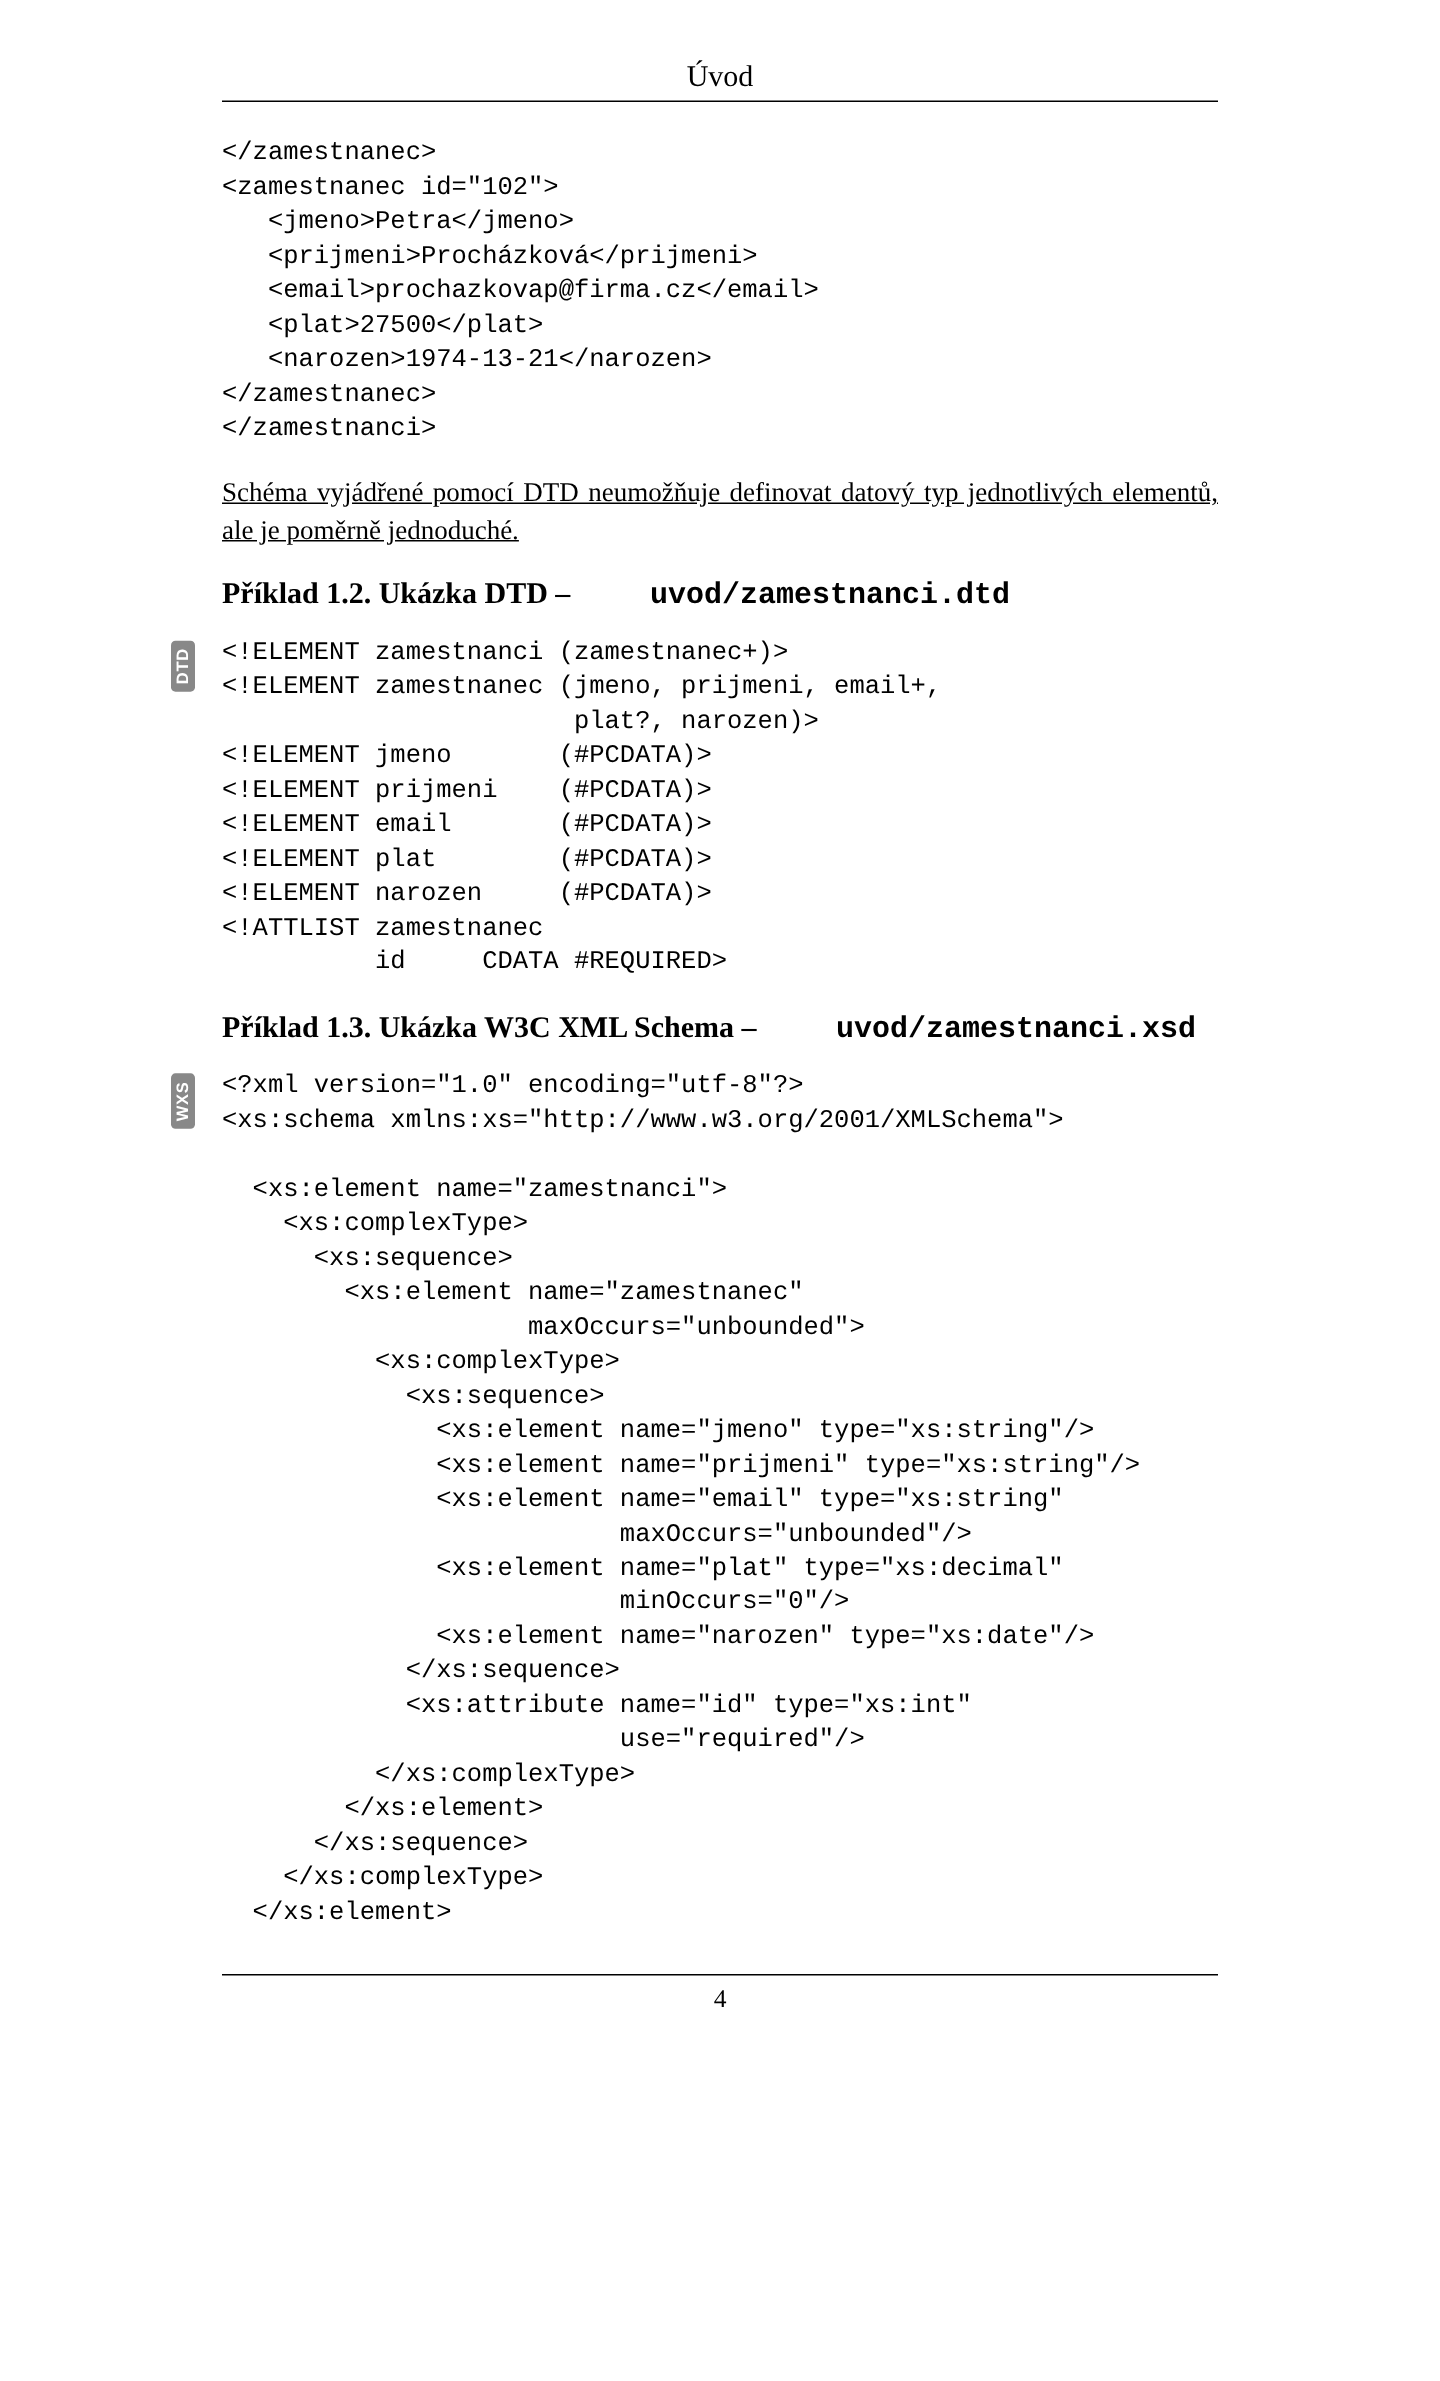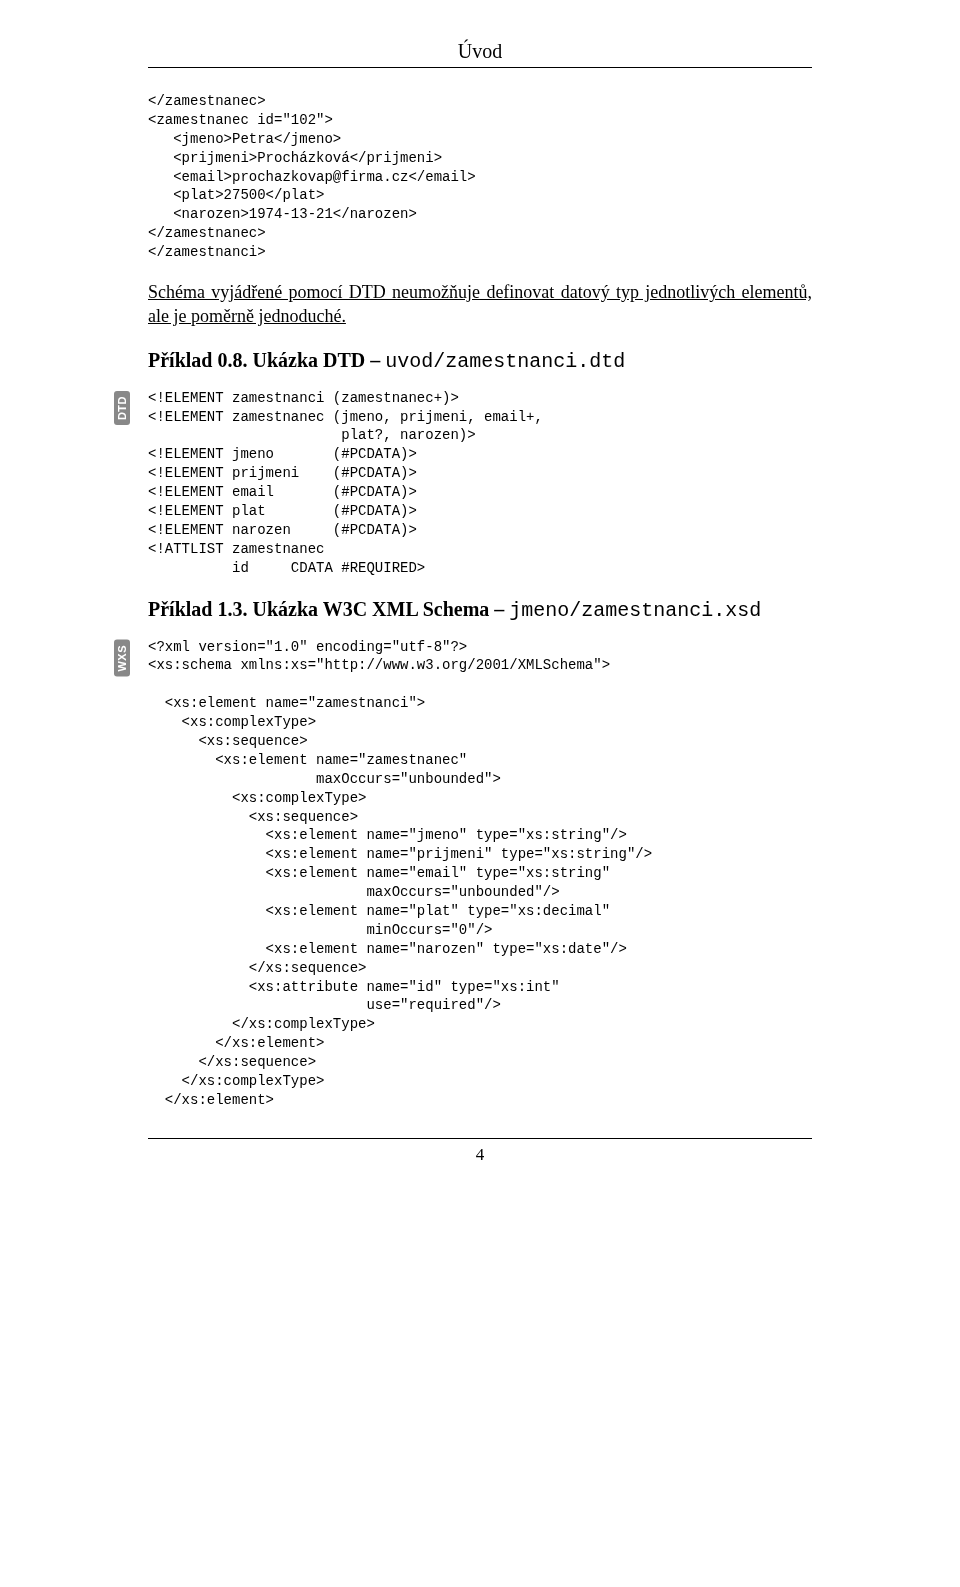--- a/index.html
+++ b/index.html
@@ -22,42 +22,43 @@
     font-size: 20px;
     margin-bottom: 4px;
   }
   .header-rule {
     border: none;
     border-top: 1px solid #000;
     margin: 0 0 24px 0;
   }
   pre.code {
     font-family: 'Courier New', Courier, monospace;
-    font-size: 14px;
+    font-size: 17px;
     line-height: 1.35;
     white-space: pre;
     margin: 0 0 18px 0;
     position: relative;
   }
   p.bodytext {
     font-size: 18px;
     line-height: 1.35;
     margin: 0 0 20px 0;
     text-align: justify;
     text-decoration: underline;
   }
   h3.example-title {
     font-size: 20px;
     font-weight: bold;
     margin: 20px 0 16px 0;
     font-family: Georgia, 'Times New Roman', serif;
   }
   h3.example-title .codefont {
     font-family: 'Courier New', Courier, monospace;
-    font-weight: normal;
+    font-weight: bold;
+    margin-left: 48px;
   }
   .side-badge {
     position: absolute;
     left: -34px;
     background: #888;
     color: #fff;
     font-family: Arial, sans-serif;
     font-weight: bold;
     font-size: 11px;
     writing-mode: vertical-rl;
@@ -94,40 +95,40 @@
    &lt;prijmeni&gt;Procházková&lt;/prijmeni&gt;
    &lt;email&gt;prochazkovap@firma.cz&lt;/email&gt;
    &lt;plat&gt;27500&lt;/plat&gt;
    &lt;narozen&gt;1974-13-21&lt;/narozen&gt;
 &lt;/zamestnanec&gt;
 &lt;/zamestnanci&gt;</pre>
 
   <p class="bodytext">Schéma vyjádřené pomocí DTD neumožňuje definovat datový typ jednotlivých elementů, ale je poměrně jednoduché.</p>
 
   <h3 class="example-title">
-    <span>Příklad 0.8. Ukázka DTD – </span><span class="codefont">uvod/zamestnanci.dtd</span>
+    <span>Příklad 1.2. Ukázka DTD – </span><span class="codefont">uvod/zamestnanci.dtd</span>
   </h3>
 
   <div class="code-container">
     <div class="side-badge" style="top:2px;">DTD</div>
     <pre class="code">&lt;!ELEMENT zamestnanci (zamestnanec+)&gt;
 &lt;!ELEMENT zamestnanec (jmeno, prijmeni, email+,
                        plat?, narozen)&gt;
 &lt;!ELEMENT jmeno       (#PCDATA)&gt;
 &lt;!ELEMENT prijmeni    (#PCDATA)&gt;
 &lt;!ELEMENT email       (#PCDATA)&gt;
 &lt;!ELEMENT plat        (#PCDATA)&gt;
 &lt;!ELEMENT narozen     (#PCDATA)&gt;
 &lt;!ATTLIST zamestnanec
           id     CDATA #REQUIRED&gt;</pre>
   </div>
 
 
   <h3 class="example-title">
-    <span>Příklad 1.3. Ukázka W3C XML Schema – </span><span class="codefont">jmeno/zamestnanci.xsd</span>
+    <span>Příklad 1.3. Ukázka W3C XML Schema – </span><span class="codefont">uvod/zamestnanci.xsd</span>
   </h3>
 
   <div class="code-container">
     <div class="side-badge" style="top:2px;">WXS</div>
     <pre class="code">&lt;?xml version="1.0" encoding="utf-8"?&gt;
 &lt;xs:schema xmlns:xs="http://www.w3.org/2001/XMLSchema"&gt;
 
   &lt;xs:element name="zamestnanci"&gt;
     &lt;xs:complexType&gt;
       &lt;xs:sequence&gt;

